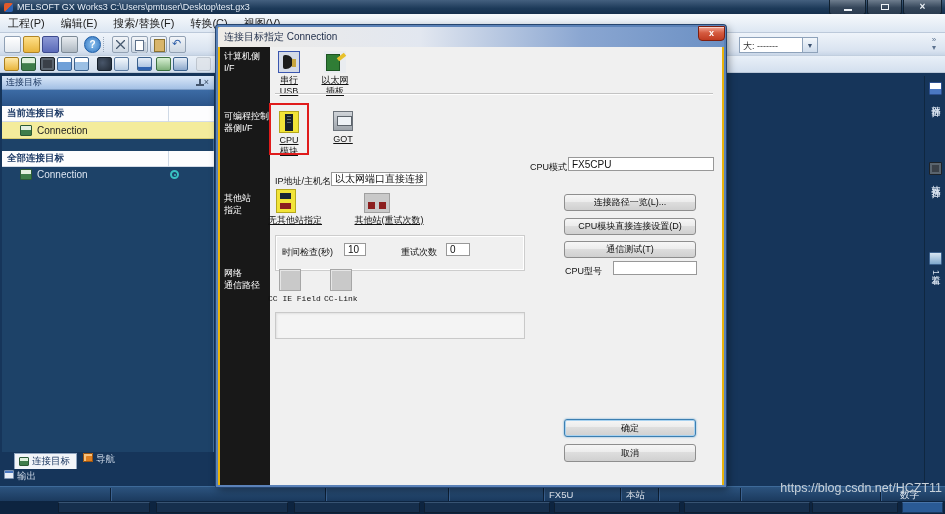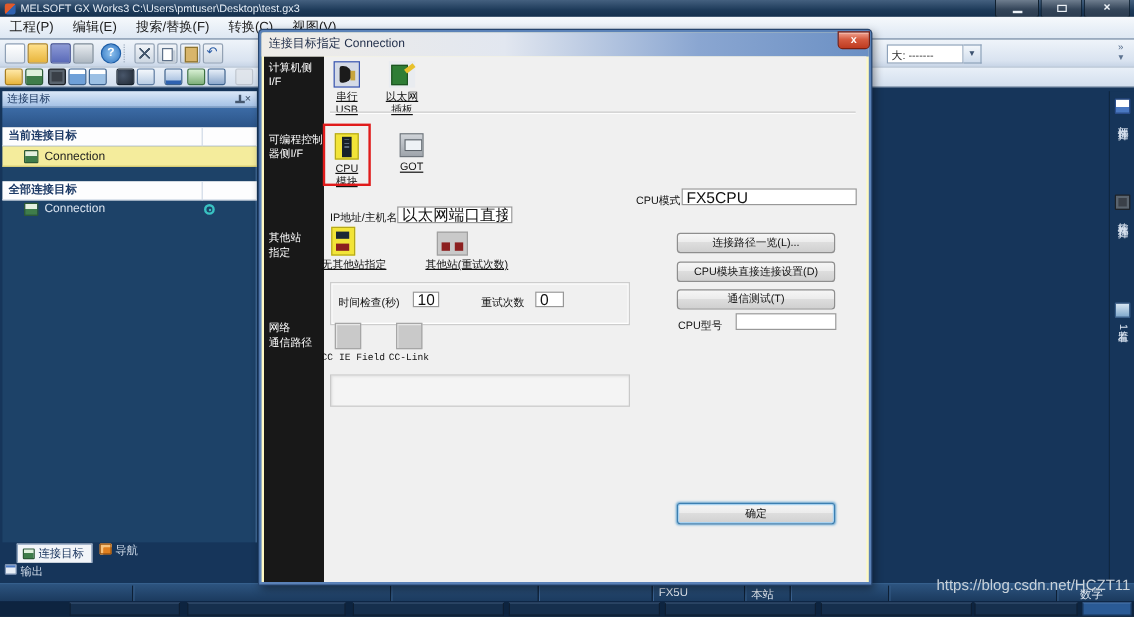--- a/index.html
+++ b/index.html
@@ -108,21 +108,21 @@
   
   .combo { left:739px; top:37px; width:79px; height:16px; display:flex; }
   .combo-field { width:64px; height:16px; background:#fff; border:1px solid #8ea2ba; font-size:9px; color:#333;
     padding:2px 0 0 3px; white-space:nowrap; overflow:hidden; }
   .combo-arrow { width:15px; height:16px; background:linear-gradient(#f3f7fb,#cfdcec); border:1px solid #8ea2ba; border-left:none;
     font-size:7px; color:#3c5270; text-align:center; line-height:15px; }
   .tb-overflow { left:927px; top:36px; width:14px; height:18px; color:#5d7untranslated; color:#5d7390; font-size:8px; line-height:8px; text-align:center; }
 
   
   .dialog { left:216px; top:25px; width:510px; height:462px; z-index:50;
-    background:#fef9c3; border:2px solid #5b82b8; border-radius:3px 3px 0 0;
+    background:#eab308; border:2px solid #5b82b8; border-radius:3px 3px 0 0;
     box-shadow:0 0 0 1px #26456e, 2px 3px 8px rgba(0,0,0,0.45); }
   .dlg-titlebar { position:absolute; left:0; top:0; width:506px; height:20px; border-radius:2px 2px 0 0;
     background:linear-gradient(90deg,#efece7,#e2e7f0 40%,#8aa6d1 72%,#6b90c4);
     font-size:10px; color:#1e2c48; line-height:20px; padding-left:6px; }
   .dlg-close { position:absolute; left:480px; top:-1px; width:27px; height:15px;
     background:linear-gradient(#f2a593,#d55b40 45%,#bf3b21); border:1px solid #7e1f10; border-radius:0 0 4px 4px;
     color:#fff; font-size:9px; font-weight:bold; text-align:center; line-height:13px; box-shadow:inset 0 1px 0 rgba(255,255,255,.5); }
   .dlg-client { position:absolute; left:2px; top:20px; width:502px; height:438px; background:#f0f0f0; overflow:hidden; }
   .darkcol { position:absolute; left:0; top:0; width:50px; height:438px; background:#181818; }
   .dc-label { position:absolute; left:4px; color:#fff; font-size:9px; line-height:1.3; }
@@ -150,21 +150,21 @@
   .ic-ccsq { width:22px; height:22px; background:#c9c9c9; border:1px solid #a6a6a6; box-shadow:inset 1px 1px 0 #e6e6e6; }
 
   .opt-label { position:absolute; font-size:9px; color:#111; text-decoration:underline; text-align:center; line-height:1.25; }
   .plain-label { position:absolute; font-size:9px; color:#111; white-space:nowrap; }
   .cc-label { position:absolute; font-size:8px; color:#111; font-family:"Liberation Mono","DejaVu Sans Mono",monospace; white-space:nowrap; }
 
   .redbox { position:absolute; left:49px; top:56px; width:40px; height:52px; border:2px solid #e01b1b; z-index:5; }
   .hsep { position:absolute; left:55px; top:46px; width:438px; height:2px;
     border-top:1px solid #c3c3c3; border-bottom:1px solid #fdfdfd; }
 
-  .field { position:absolute; background:#fff; border:1px solid #989898; font-size:13px; color:#111;
+  .field { position:absolute; background:#fff; border:1px solid #989898; font-size:10px; color:#111;
     padding:0 3px; font-family:"Liberation Sans","DejaVu Sans",sans-serif; }
   input.field { outline:none; }
   .groupbox { position:absolute; left:55px; top:188px; width:250px; height:36px;
     border:1px solid #cdcdcd; box-shadow:inset 0 0 0 1px #ffffff; }
   .sunken { position:absolute; left:55px; top:265px; width:250px; height:27px;
     background:#f4f4f4; border:1px solid #c9c9c9; box-shadow:inset 1px 1px 2px rgba(0,0,0,0.08); }
 
   .btn7 { position:absolute; display:flex; align-items:center; justify-content:center;
     font-size:9px; color:#111; border:1px solid #8e8e8e; border-radius:3px;
     background:linear-gradient(#f6f6f6,#ececec 45%,#dedede 46%,#d0d0d0); }
@@ -386,16 +386,17 @@
       <div class="opt-icon ic-ccsq" style="left:110px;top:222px;"></div>
       <div class="cc-label" style="left:104px;top:247px;">CC-Link</div>
       <div class="sunken"></div>
 
       <div class="btn7" style="left:344px;top:147px;width:132px;height:17px;">连接路径一览(L)...</div>
       <div class="btn7" style="left:344px;top:171px;width:132px;height:17px;">CPU模块直接连接设置(D)</div>
       <div class="btn7" style="left:344px;top:194px;width:132px;height:17px;">通信测试(T)</div>
       <div class="plain-label" style="left:345px;top:218px;">CPU型号</div>
       <input class="field" style="left: 393px; top: 214px; width: 84px; height: 14px;" value="">
       <div class="btn7 focus" style="left:344px;top:372px;width:132px;height:18px;">确定</div>
+      <div class="btn7" style="left:344px;top:397px;width:132px;height:18px;">取消</div>
     </div>
   </div>
 
 </div>
 
 </body></html>

